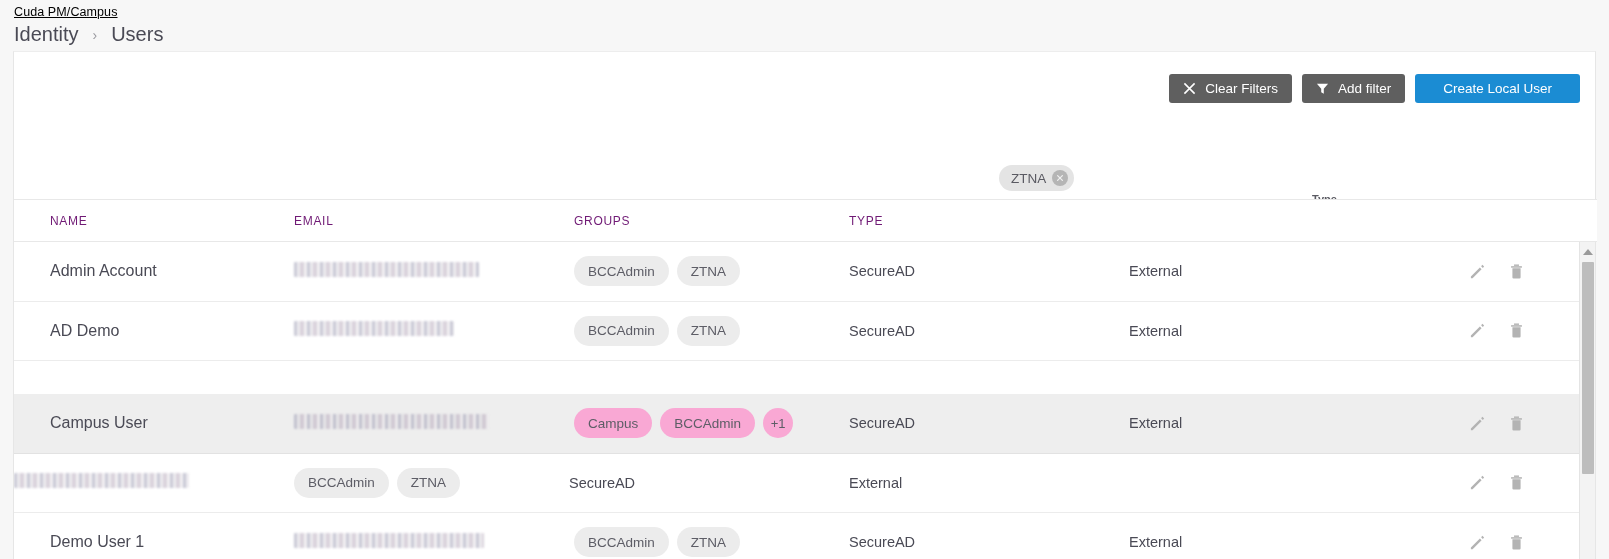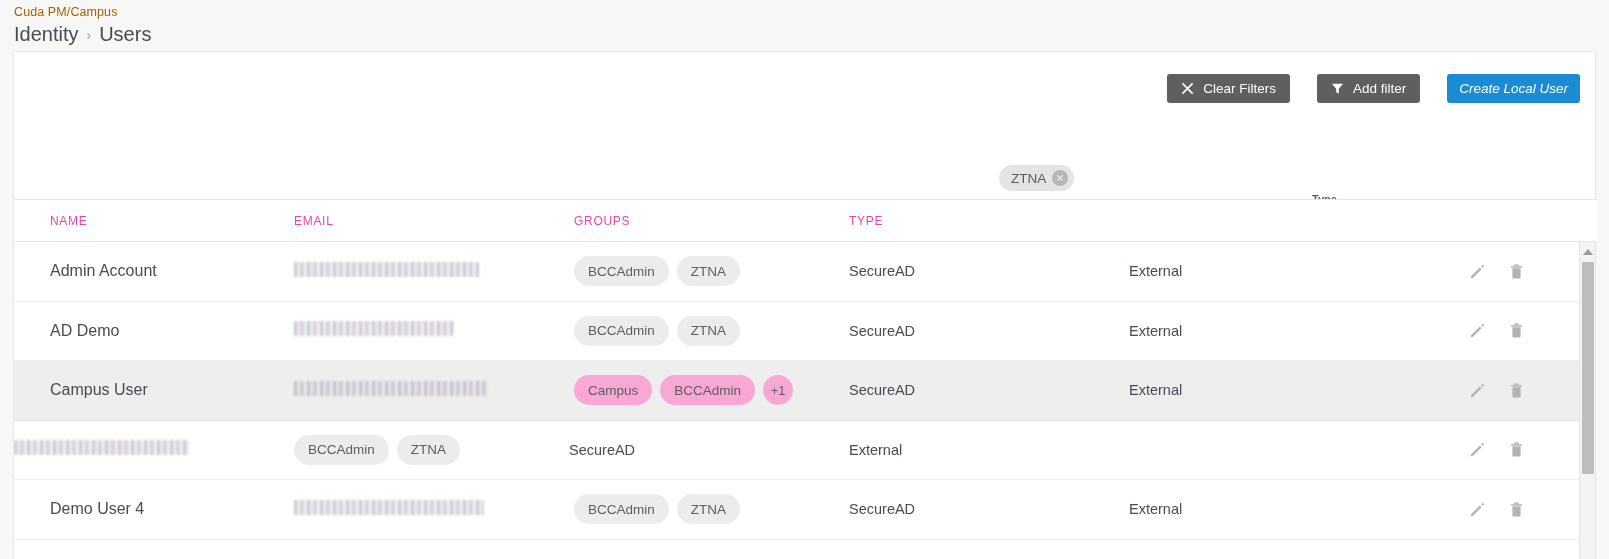--- a/index.html
+++ b/index.html
@@ -8,52 +8,52 @@
     width: 1609px; height: 559px;
     background: #f7f7f7;
     font-family: "Liberation Sans", sans-serif;
     overflow: hidden;
   }
   #root { position: relative; width: 1609px; height: 559px; background: #f7f7f7; }
 
   
   .bc-wrap { position: absolute; left: 14px; top: 4px; }
   .bc-top {
-    font-size: 12.5px; color: #a16207; letter-spacing: .1px;
-    line-height: 16px; white-space: nowrap;
+    font-size: 12.5px; color: #000000; letter-spacing: .1px;
+    line-height: 16px; white-space: nowrap; text-decoration: underline;
   }
   .bc-main {
-    display: flex; align-items: baseline; gap: 8px;
+    display: flex; align-items: baseline; gap: 14px;
     font-size: 20px; color: #4a4a55; line-height: 26px;
     margin-top: 1px; white-space: nowrap;
   }
   .bc-sep { font-size: 14px; color: #9a9aa0; position: relative; top: -1px; }
 
   
   .card {
     position: absolute; left: 13px; top: 51px;
     width: 1583px; height: 520px;
     background: #ffffff;
     border: 1px solid #e6e6e6;
     border-top: 1px solid #ededed;
   }
 
   
   .toolbar {
     position: absolute; right: 15px; top: 22px;
-    display: flex; align-items: center; gap: 27px;
+    display: flex; align-items: center; gap: 10px;
   }
   .btn {
     display: inline-flex; align-items: center; justify-content: center;
     gap: 9px; height: 29px; padding: 0 14px;
     font-size: 13.5px; color: #fff; border: none; border-radius: 3px;
     cursor: pointer; white-space: nowrap; font-family: inherit;
   }
   .btn-grey { background: #5f5f5f; }
-  .btn-blue { background: #1b8cd3; padding: 0 12px; font-style: italic; }
+  .btn-blue { background: #1b8cd3; padding: 0 28px; }
   .ico-x-btn { width: 13px; height: 13px; display: block; }
   .ico-funnel { width: 13px; height: 13px; display: block; }
 
   
   .chip-zone { position: absolute; left: 985px; top: 113px; }
   .chip-ztna {
     display: inline-flex; align-items: center; gap: 6px;
     height: 26px; padding: 0 6px 0 12px;
     background: #e4e4e4; border-radius: 13px;
     font-size: 13.5px; color: #5a5a62;
@@ -106,27 +106,27 @@
   }
 
   
   .tbl { position: absolute; left: 0; top: 147px; width: 1583px; }
   .thead {
     display: flex; align-items: center; height: 43px;
     border-top: 1px solid #e8e8e8; border-bottom: 1px solid #e8e8e8;
     background: #fff;
   }
   .thead .th {
-    font-size: 12px; color: #ec4899; letter-spacing: .7px;
+    font-size: 12px; color: #701a75; letter-spacing: .7px;
   }
   .row {
     display: flex; align-items: center; height: 59.5px;
     border-bottom: 1px solid #ececec; background: #fff;
   }
-  .row.alt { background: #eeeeee; border-bottom-color: #e2e2e2; }
+  .row.alt { background: #eeeeee; border-bottom-color: #e2e2e2; margin-top: 33px; }
   .c-name   { width: 280px; padding-left: 36px; }
   .c-email  { width: 280px; padding-left: 0; }
   .c-groups { width: 275px; }
   .c-dir    { width: 280px; }
   .c-type   { width: 290px; }
   .c-act    { flex: 1; display: flex; align-items: center; justify-content: flex-end;
               padding-right: 54px; gap: 20px; }
   .c-name .th, .c-email .th, .c-groups .th, .c-dir .th, .c-type .th { display: block; }
 
   .cell-txt { font-size: 16px; color: #4a4a55; }
@@ -352,21 +352,21 @@
                   <path d="M15.6 6.2 L17 4.8 L15.2 3 L13.8 4.4 Z" fill="#b3b3b3"></path>
                 </svg></span>
               <span class="icon-btn"><svg viewBox="0 0 20 20" width="19" height="19">
                   <path d="M7.4 2.6 h5.2 v1.5 h-5.2 z" fill="#b3b3b3"></path>
                   <path d="M4.3 4.4 h11.4 v1.6 h-11.4 z" fill="#b3b3b3"></path>
                   <path d="M5.7 6.6 h8.6 v9.6 a1.2 1.2 0 0 1 -1.2 1.2 h-6.2 a1.2 1.2 0 0 1 -1.2 -1.2 z" fill="#b3b3b3"></path>
                 </svg></span>
             </div>
           </div>
           <div class="row">
-            <div class="c-name"><span class="cell-txt">Demo User 4</span></div>
+            <div class="c-name"><span class="cell-txt">Demo User 1</span></div>
             <div class="c-email"><span class="email-wrap">
                 <span class="email-redacted" style="width: 190px;"></span>
               </span></div>
             <div class="c-groups"><span class="gchip">BCCAdmin</span><span class="gchip">ZTNA</span></div>
             <div class="c-dir"><span class="cell-dir">SecureAD</span></div>
             <div class="c-type"><span class="cell-type">External</span></div>
             <div class="c-act">
               <span class="icon-btn"><svg viewBox="0 0 20 20" width="19" height="19">
                   <path d="M3 15.2 L3 17 L4.8 17 L14.3 7.5 L12.5 5.7 Z" fill="#b3b3b3"></path>
                   <path d="M15.6 6.2 L17 4.8 L15.2 3 L13.8 4.4 Z" fill="#b3b3b3"></path>

